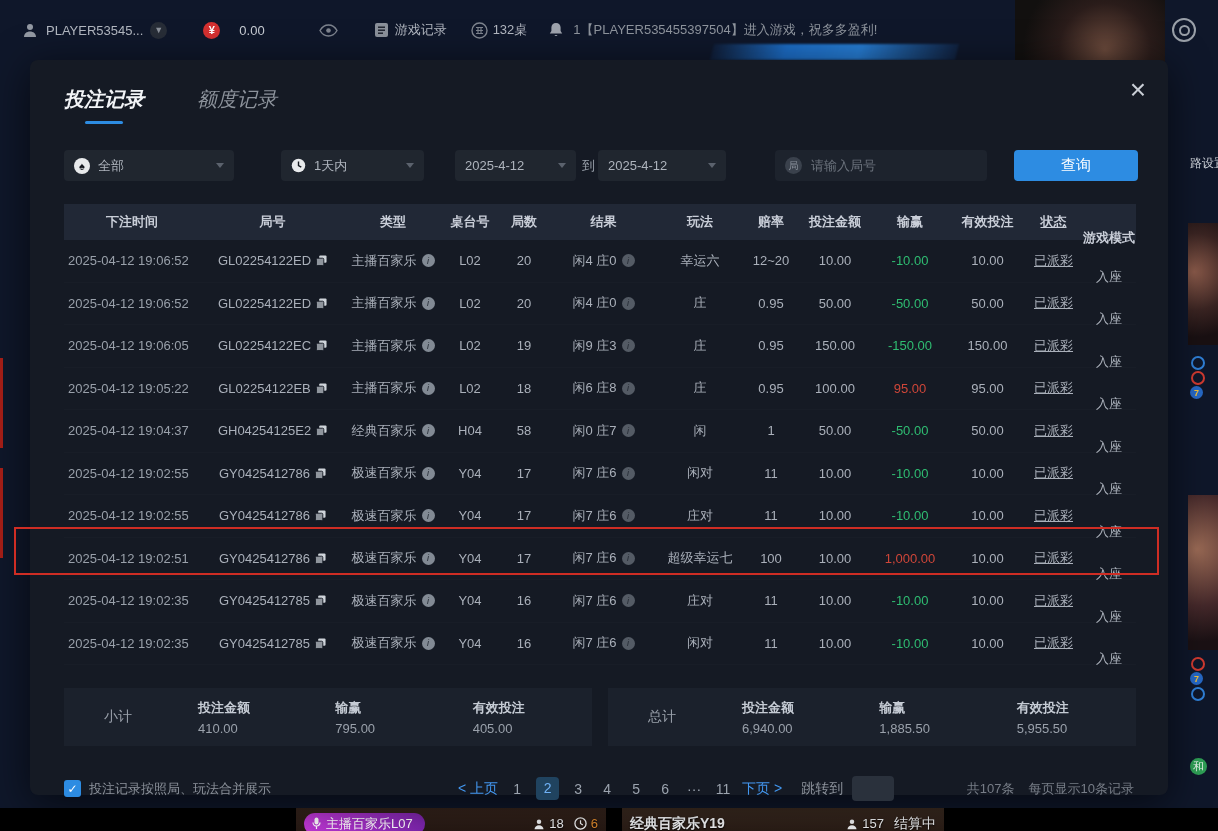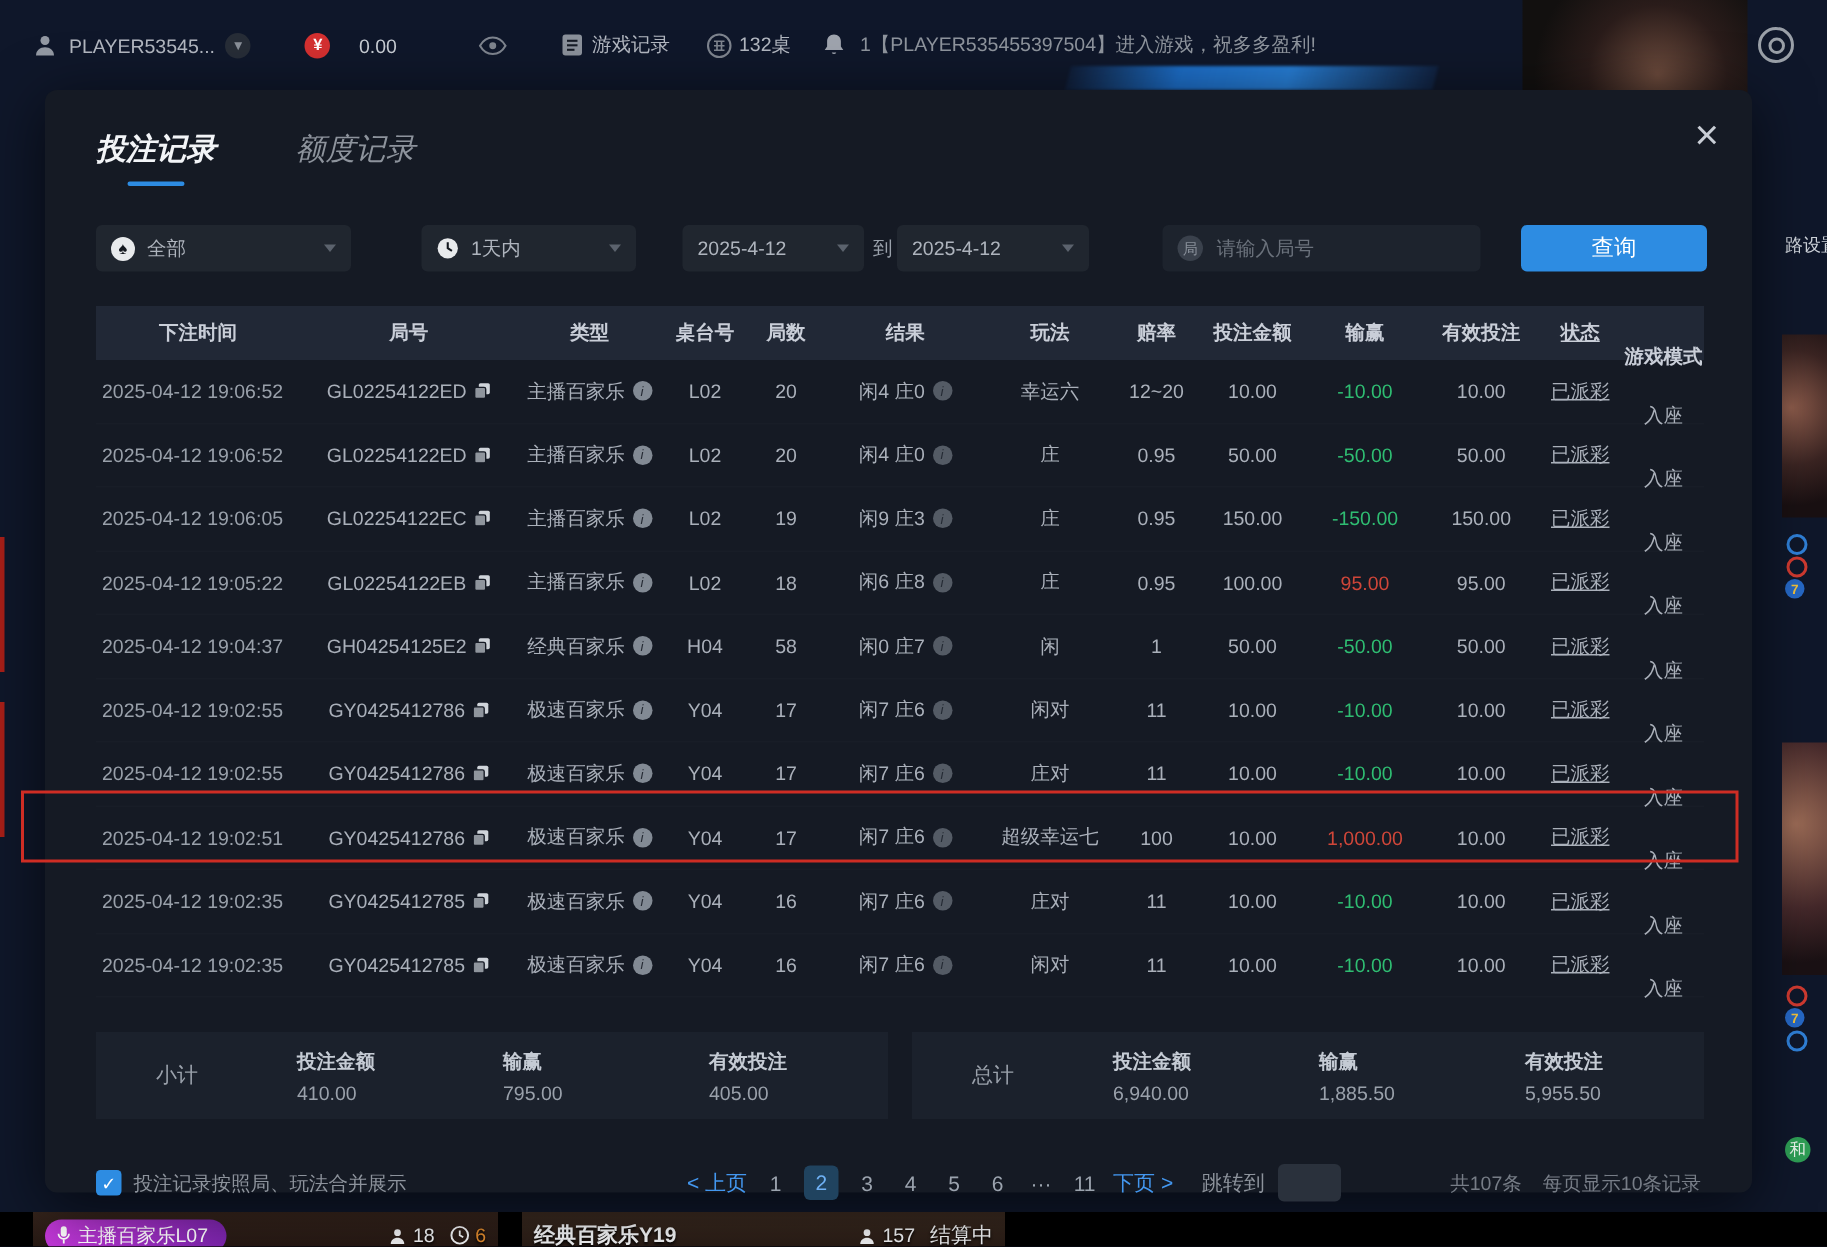--- a/index.html
+++ b/index.html
@@ -31,21 +31,21 @@
   .rs-circle{position:absolute;width:13px;height:13px;border-radius:50%;font-size:9px;font-weight:bold;
     display:flex;align-items:center;justify-content:center;}
   .ring-blue{border:2px solid #2f7fd6;width:10px;height:10px;}
   .ring-red{border:2px solid #cf3a30;width:10px;height:10px;}
   .fill-blue{background:#2668c5;color:#f4c23a;}
   .fill-green{background:#2e9e55;color:#eaf5ec;width:17px;height:17px;font-size:11px;font-weight:normal;}
   .redline{position:absolute;left:0;width:3px;background:#a81f18;z-index:3;}
   .rl1{top:358px;height:90px;}
   .rl2{top:468px;height:90px;}
   
-  .bstrip{position:absolute;left:0;bottom:0;width:100%;height:23px;background:#000;display:flex;z-index:3;}
+  .bstrip{position:absolute;left:0;bottom:0;width:100%;height:23px;background:#000;display:flex;z-index:3;justify-content:center;}
   .tile{height:31px;display:flex;align-items:center;gap:10px;padding:0 8px;box-sizing:border-box;
     background:linear-gradient(180deg,#35241c 0%,#201410 100%);overflow:hidden;}
   .t1{margin-left:22px;width:310px;}
   .t2{margin-left:16px;width:322px;background:linear-gradient(180deg,#3a2a20 0%,#231712 100%);}
   .t3{margin-left:18px;width:268px;}
   .t4{margin-left:17px;width:245px;background:linear-gradient(180deg,#32221b 0%,#1e1310 100%);}
   .badge{display:inline-flex;align-items:center;gap:5px;height:22px;padding:0 12px 0 8px;border-radius:12px;
     background:linear-gradient(90deg,#c238d8,#7c25ad);color:#fff;font-size:13px;white-space:nowrap;}
   .tile-title{color:#f2f3f5;font-size:14px;font-weight:bold;text-shadow:0 1px 2px #000;white-space:nowrap;}
   .tmeta{display:inline-flex;align-items:center;gap:4px;color:#f0f1f3;font-size:13px;text-shadow:0 1px 2px #000;}

